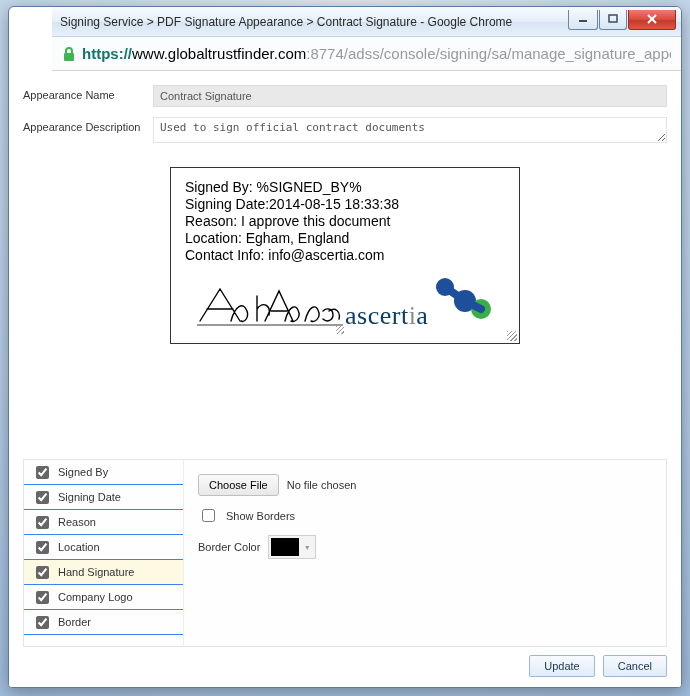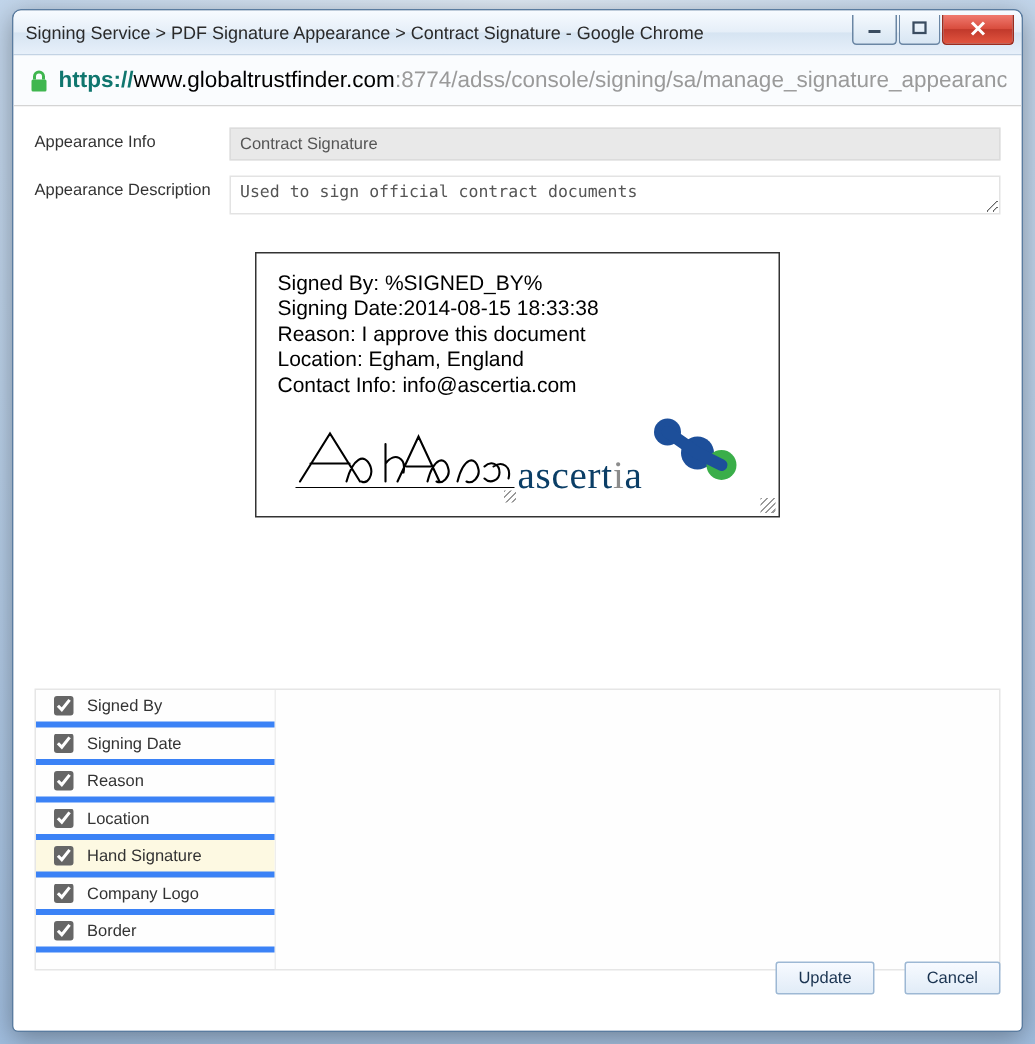--- a/index.html
+++ b/index.html
@@ -12,20 +12,21 @@
   }
 
   
   .window {
     position:absolute; left:8px; top:6px; width:674px; height:682px;
     background:#fff;
     border:1px solid #5a7ca0;
     border-radius:6px 6px 4px 4px;
     box-shadow:0 4px 18px rgba(0,0,0,0.35);
     overflow:hidden;
+    padding-left:43px;
   }
   .titlebar {
     height:30px;
     background:linear-gradient(#f7fbff,#e5eef8 50%,#d6e4f2 51%,#e7f0fa);
     border-bottom:1px solid #c3d3e4;
     display:flex; align-items:center; padding:0 4px 0 8px;
     font-size:12px; color:#2a2a2a;
   }
   .titlebar .breadcrumb { flex:1; white-space:nowrap; overflow:hidden; text-overflow:ellipsis; }
   .winbtns { display:flex; gap:0; }
@@ -101,40 +102,40 @@
     position:absolute; left:14px; right:14px; top:388px; bottom:40px;
     border:1px solid #e6e6e6; background:#fefefe;
     display:flex;
   }
   .checklist {
     width:160px; border-right:1px solid #eee;
   }
   .checklist .item {
     display:flex; align-items:center; gap:6px;
     height:25px; padding:0 8px; font-size:11px; color:#333;
-    border-bottom:4px solid #3b82f6;
+    border-bottom:1px solid #3b82f6;
   }
   .checklist .item.active { background:#fdf9e2; }
   .checklist input[type=checkbox]{ width:13px; height:13px; accent-color:#666; }
   .settings { flex:1; padding:14px 14px; font-size:11px; color:#333; }
   .settings .row { display:flex; align-items:center; gap:8px; margin-bottom:10px; }
   .filebtn {
     height:22px; padding:0 10px; font-size:11px;
     background:linear-gradient(#fafafa,#e8e8e8); border:1px solid #bfbfbf; border-radius:3px;
   }
   .colorpick {
     width:48px; height:24px; border:1px solid #cfcfcf; background:#f4f4f4;
     display:flex; align-items:center; padding:2px; gap:2px;
   }
   .colorpick .sw { width:28px; height:18px; background:#000; }
   .colorpick .dd { flex:1; text-align:center; color:#999; font-size:8px; }
 
   
   .footer {
-    position:absolute; right:14px; bottom:24px; display:flex; gap:20px;
+    position:absolute; right:14px; bottom:10px; display:flex; gap:8px;
   }
   .footer button {
     height:22px; padding:0 14px; font-size:11px;
     background:linear-gradient(#f7faff,#e1ecf7); border:1px solid #9db8d4; border-radius:2px;
     color:#1a3350;
   }
 </style>
 </head>
 <body>
 
@@ -170,21 +171,21 @@
         </svg>
     </span>
     <span class="url-text">
       <span class="url-proto">https://</span><span class="url-host">www.globaltrustfinder.com</span><span class="url-path">:8774/adss/console/signing/sa/manage_signature_appearance</span>
     </span>
   </div>
 
   <div class="client">
 
     <div class="formrow">
-      <div class="lbl">Appearance Info</div>
+      <div class="lbl">Appearance Name</div>
       <div class="fld">
         <input type="text" value="Contract Signature" style="">
       </div>
     </div>
 
     <div class="formrow">
       <div class="lbl">Appearance Description</div>
       <div class="fld">
         <textarea style="">Used to sign official contract documents</textarea>
       </div>
@@ -247,20 +248,37 @@
           <div class="item">
             <input type="checkbox" checked="" style="">
             <span>Company Logo</span>
           </div>
           <div class="item">
             <input type="checkbox" checked="" style="">
             <span>Border</span>
           </div>
         </div>
 
+      <div class="settings">
+        <div class="row">
+          <button class="filebtn">Choose File</button>
+          <span>No file chosen</span>
+        </div>
+        <div class="row">
+          <input type="checkbox" id="showb" style="">
+          <span>Show Borders</span>
+        </div>
+        <div class="row">
+          <span>Border Color</span>
+          <div class="colorpick">
+            <div class="sw" id="colorsw" style="background: rgb(0, 0, 0);"></div>
+            <div class="dd">▾</div>
+          </div>
+        </div>
+      </div>
     </div>
 
     <div class="footer">
       <button>Update</button>
       <button>Cancel</button>
     </div>
 
   </div>
 </div>
 

